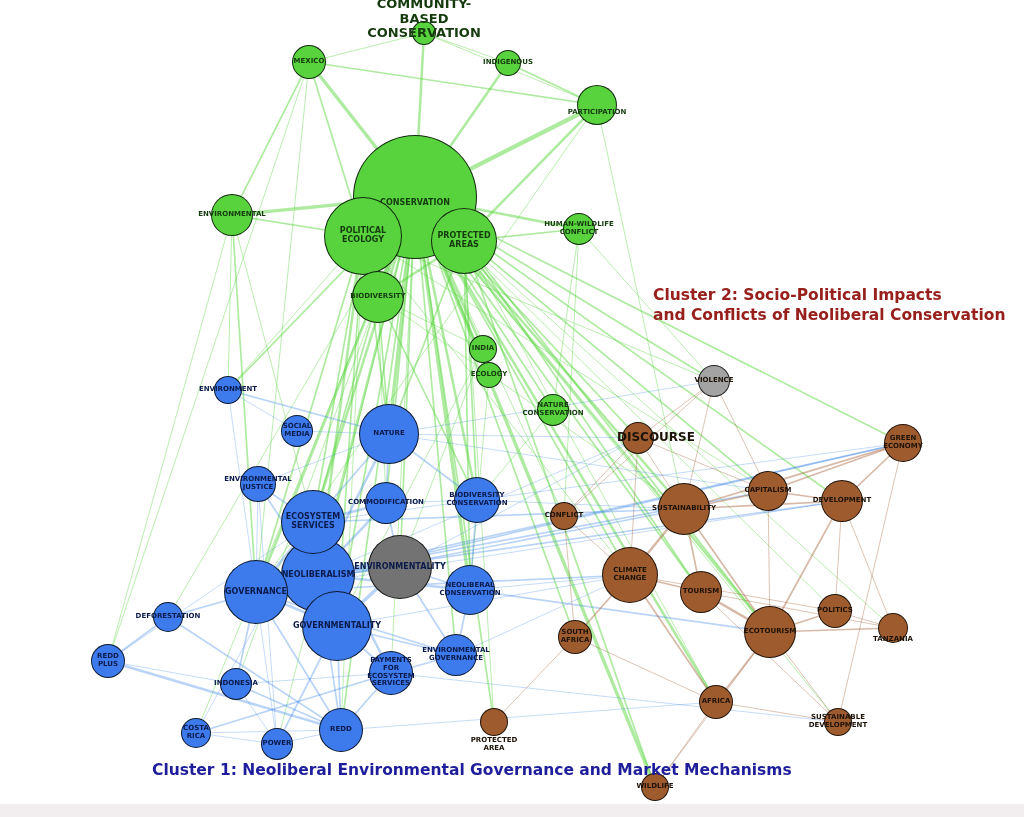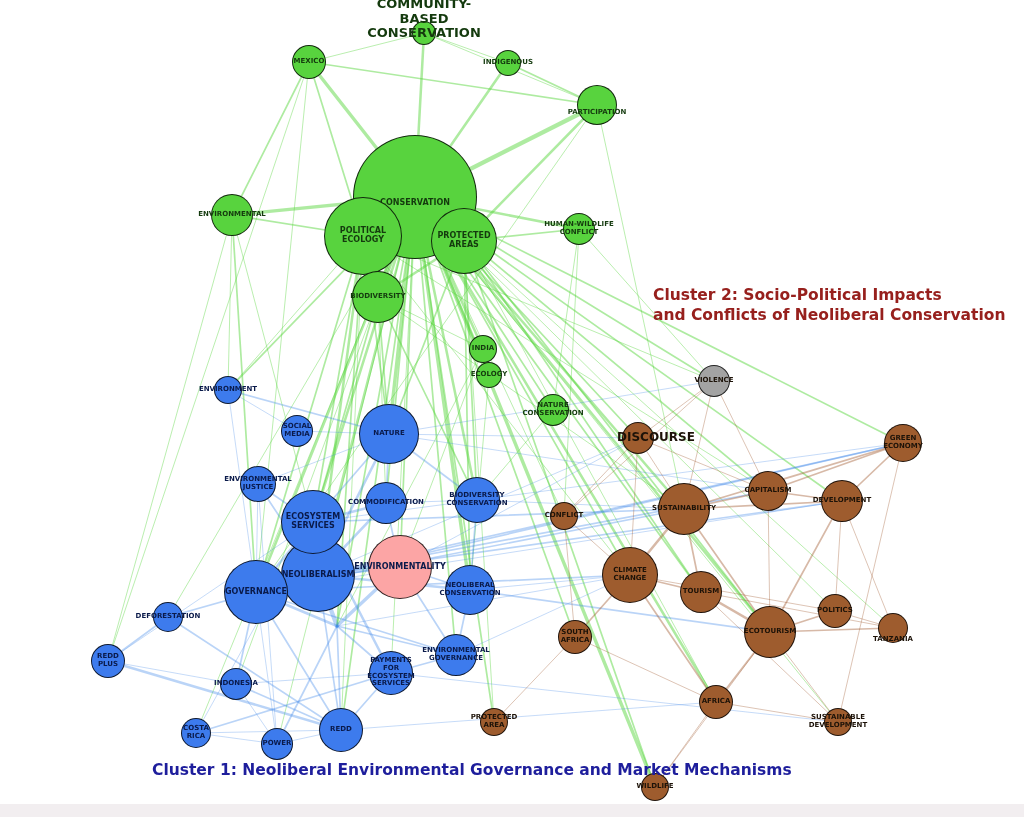--- a/index.html
+++ b/index.html
@@ -268,27 +268,30 @@
   <div class="nodes-layer">
       <div class="node" style="left: 353px; top: 135px; height: 124px; width: 124px; background: rgb(88, 211, 62);">
         <span class="node-label" style="font-size: 8px; color: rgb(20, 58, 14); white-space: nowrap; margin-top: 6px;">CONSERVATION</span>
       </div>
       <div class="node" style="left: 324px; top: 197px; height: 78px; width: 78px; background: rgb(88, 211, 62);">
         <span class="node-label" style="font-size: 8px; color: rgb(20, 58, 14); width: 60px;">POLITICAL ECOLOGY</span>
       </div>
       <div class="node" style="left: 281px; top: 538px; height: 74px; width: 74px; background: rgb(61, 123, 237);">
         <span class="node-label" style="font-size: 8px; color: rgb(10, 26, 74); white-space: nowrap;">NEOLIBERALISM</span>
       </div>
+      <div class="node" style="left: 302px; top: 591px; height: 70px; width: 70px; background: rgb(61, 123, 237);">
+        <span class="node-label" style="font-size: 8px; color: rgb(10, 26, 74); white-space: nowrap;">GOVERNMENTALITY</span>
+      </div>
       <div class="node" style="left: 431px; top: 208px; height: 66px; width: 66px; background: rgb(88, 211, 62);">
         <span class="node-label" style="font-size: 8px; color: rgb(20, 58, 14); width: 60px;">PROTECTED AREAS</span>
       </div>
       <div class="node" style="left: 281px; top: 490px; height: 64px; width: 64px; background: rgb(61, 123, 237);">
         <span class="node-label" style="font-size: 8px; color: rgb(10, 26, 74); width: 58px;">ECOSYSTEM SERVICES</span>
       </div>
-      <div class="node" style="left: 368px; top: 535px; height: 64px; width: 64px; background: #fca5a5;">
+      <div class="node" style="left: 368px; top: 535px; height: 64px; width: 64px; background: #737373;">
         <span class="node-label" style="font-size: 8px; color: rgb(10, 26, 74); white-space: nowrap;">ENVIRONMENTALITY</span>
       </div>
       <div class="node" style="left: 224px; top: 560px; height: 64px; width: 64px; background: rgb(61, 123, 237);">
         <span class="node-label" style="font-size: 8px; color: rgb(10, 26, 74); white-space: nowrap;">GOVERNANCE</span>
       </div>
       <div class="node" style="left: 359px; top: 404px; height: 60px; width: 60px; background: rgb(61, 123, 237);">
         <span class="node-label" style="font-size: 7px; color: rgb(10, 26, 74); white-space: nowrap;">NATURE</span>
       </div>
       <div class="node" style="left: 602px; top: 547px; height: 56px; width: 56px; background: rgb(158, 92, 46);">
         <span class="node-label" style="font-size: 7px; color: rgb(28, 18, 8); width: 50px;">CLIMATE CHANGE</span>
@@ -392,21 +395,21 @@
       <div class="node" style="left: 214px; top: 376px; height: 28px; width: 28px; background: rgb(61, 123, 237);">
         <span class="node-label" style="font-size: 7px; color: rgb(10, 26, 74); white-space: nowrap;">ENVIRONMENT</span>
       </div>
       <div class="node" style="left: 550px; top: 502px; height: 28px; width: 28px; background: rgb(158, 92, 46);">
         <span class="node-label" style="font-size: 7px; color: rgb(28, 18, 8); white-space: nowrap;">CONFLICT</span>
       </div>
       <div class="node" style="left: 824px; top: 708px; height: 28px; width: 28px; background: rgb(158, 92, 46);">
         <span class="node-label" style="font-size: 7px; color: rgb(28, 18, 8); width: 66px;">SUSTAINABLE DEVELOPMENT</span>
       </div>
       <div class="node" style="left: 480px; top: 708px; height: 28px; width: 28px; background: rgb(158, 92, 46);">
-        <span class="node-label" style="font-size: 7px; color: rgb(28, 18, 8); width: 56px;">PROTECTED AREA</span>
+        <span class="node-label" style="font-size: 7px; color: rgb(28, 18, 8); width: 56px; margin-top: 23px;">PROTECTED AREA</span>
       </div>
       <div class="node" style="left: 641px; top: 773px; height: 28px; width: 28px; background: rgb(158, 92, 46);">
         <span class="node-label" style="font-size: 7px; color: rgb(28, 18, 8); white-space: nowrap;">WILDLIFE</span>
       </div>
       <div class="node" style="left: 495px; top: 50px; height: 26px; width: 26px; background: rgb(88, 211, 62);">
         <span class="node-label" style="font-size: 7px; color: rgb(20, 58, 14); white-space: nowrap;">INDIGENOUS</span>
       </div>
       <div class="node" style="left: 476px; top: 362px; height: 26px; width: 26px; background: rgb(88, 211, 62);">
         <span class="node-label" style="font-size: 7px; color: rgb(20, 58, 14); white-space: nowrap;">ECOLOGY</span>
       </div>

